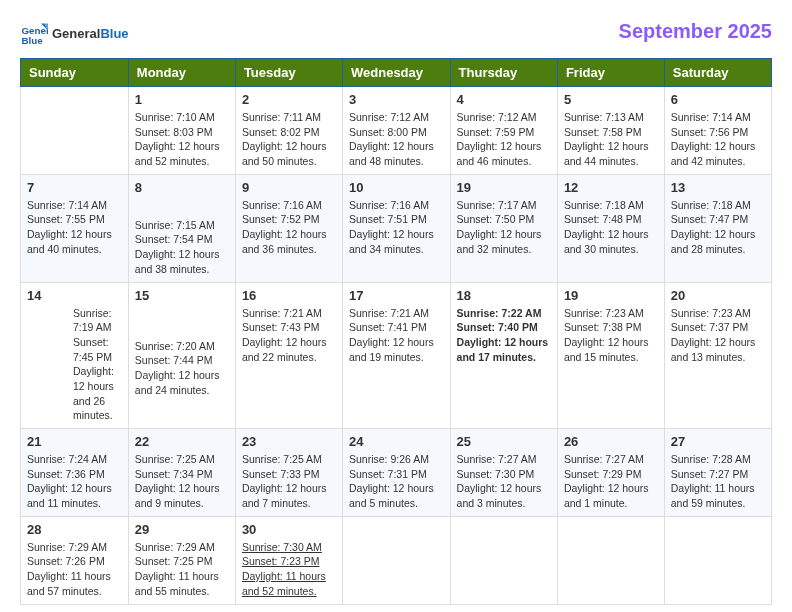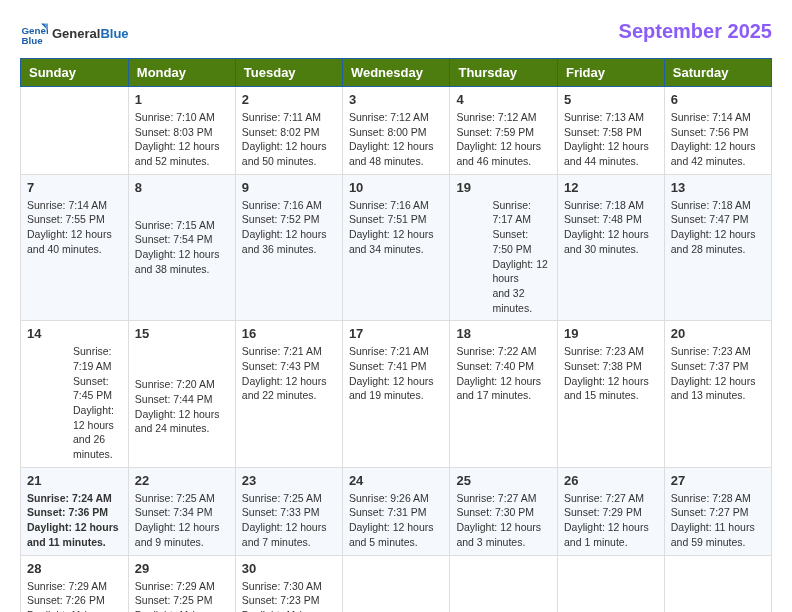--- a/index.html
+++ b/index.html
@@ -189,21 +189,21 @@
         </td>
         <td>
           <span class="day-num">10</span>
           <div class="cell-info" style="white-space: pre-line;">Sunrise: 7:16 AM
 Sunset: 7:51 PM
 Daylight: 12 hours
 and 34 minutes.</div>
         </td>
         <td>
           <span class="day-num">19</span>
-          <div class="cell-info" style="white-space: pre-line; margin-left: 36px;">Sunrise: 7:17 AM
+          <div class="cell-info" style="white-space: pre-line;">Sunrise: 7:17 AM
 Sunset: 7:50 PM
 Daylight: 12 hours
 and 32 minutes.</div>
         </td>
         <td>
           <span class="day-num">12</span>
           <div class="cell-info" style="white-space: pre-line;">Sunrise: 7:18 AM
 Sunset: 7:48 PM
 Daylight: 12 hours
 and 30 minutes.</div>
@@ -240,21 +240,21 @@
         </td>
         <td>
           <span class="day-num">17</span>
           <div class="cell-info" style="white-space: pre-line;">Sunrise: 7:21 AM
 Sunset: 7:41 PM
 Daylight: 12 hours
 and 19 minutes.</div>
         </td>
         <td>
           <span class="day-num">18</span>
-          <div class="cell-info" style="white-space: pre-line;">Sunrise: 7:22 AM
+          <div class="cell-info" style="white-space: pre-line; font-weight: bold;">Sunrise: 7:22 AM
 Sunset: 7:40 PM
 Daylight: 12 hours
 and 17 minutes.</div>
         </td>
         <td>
           <span class="day-num">19</span>
           <div class="cell-info" style="white-space: pre-line;">Sunrise: 7:23 AM
 Sunset: 7:38 PM
 Daylight: 12 hours
 and 15 minutes.</div>
@@ -263,21 +263,21 @@
           <span class="day-num">20</span>
           <div class="cell-info" style="white-space: pre-line;">Sunrise: 7:23 AM
 Sunset: 7:37 PM
 Daylight: 12 hours
 and 13 minutes.</div>
         </td>
       </tr>
       <tr>
         <td>
           <span class="day-num">21</span>
-          <div class="cell-info" style="white-space: pre-line; font-weight: bold;">Sunrise: 7:24 AM
+          <div class="cell-info" style="white-space: pre-line;">Sunrise: 7:24 AM
 Sunset: 7:36 PM
 Daylight: 12 hours
 and 11 minutes.</div>
         </td>
         <td>
           <span class="day-num">22</span>
           <div class="cell-info" style="white-space: pre-line;">Sunrise: 7:25 AM
 Sunset: 7:34 PM
 Daylight: 12 hours
 and 9 minutes.</div>
@@ -328,21 +328,21 @@
         </td>
         <td>
           <span class="day-num">29</span>
           <div class="cell-info" style="white-space: pre-line;">Sunrise: 7:29 AM
 Sunset: 7:25 PM
 Daylight: 11 hours
 and 55 minutes.</div>
         </td>
         <td>
           <span class="day-num">30</span>
-          <div class="cell-info" style="white-space: pre-line;">Sunrise: 7:30 AM
+          <div class="cell-info" style="white-space: pre-line; text-decoration: underline;">Sunrise: 7:30 AM
 Sunset: 7:23 PM
 Daylight: 11 hours
 and 52 minutes.</div>
         </td>
         <td class="empty-cell"></td>
         <td class="empty-cell"></td>
         <td class="empty-cell"></td>
         <td class="empty-cell"></td>
       </tr>
     </tbody>

